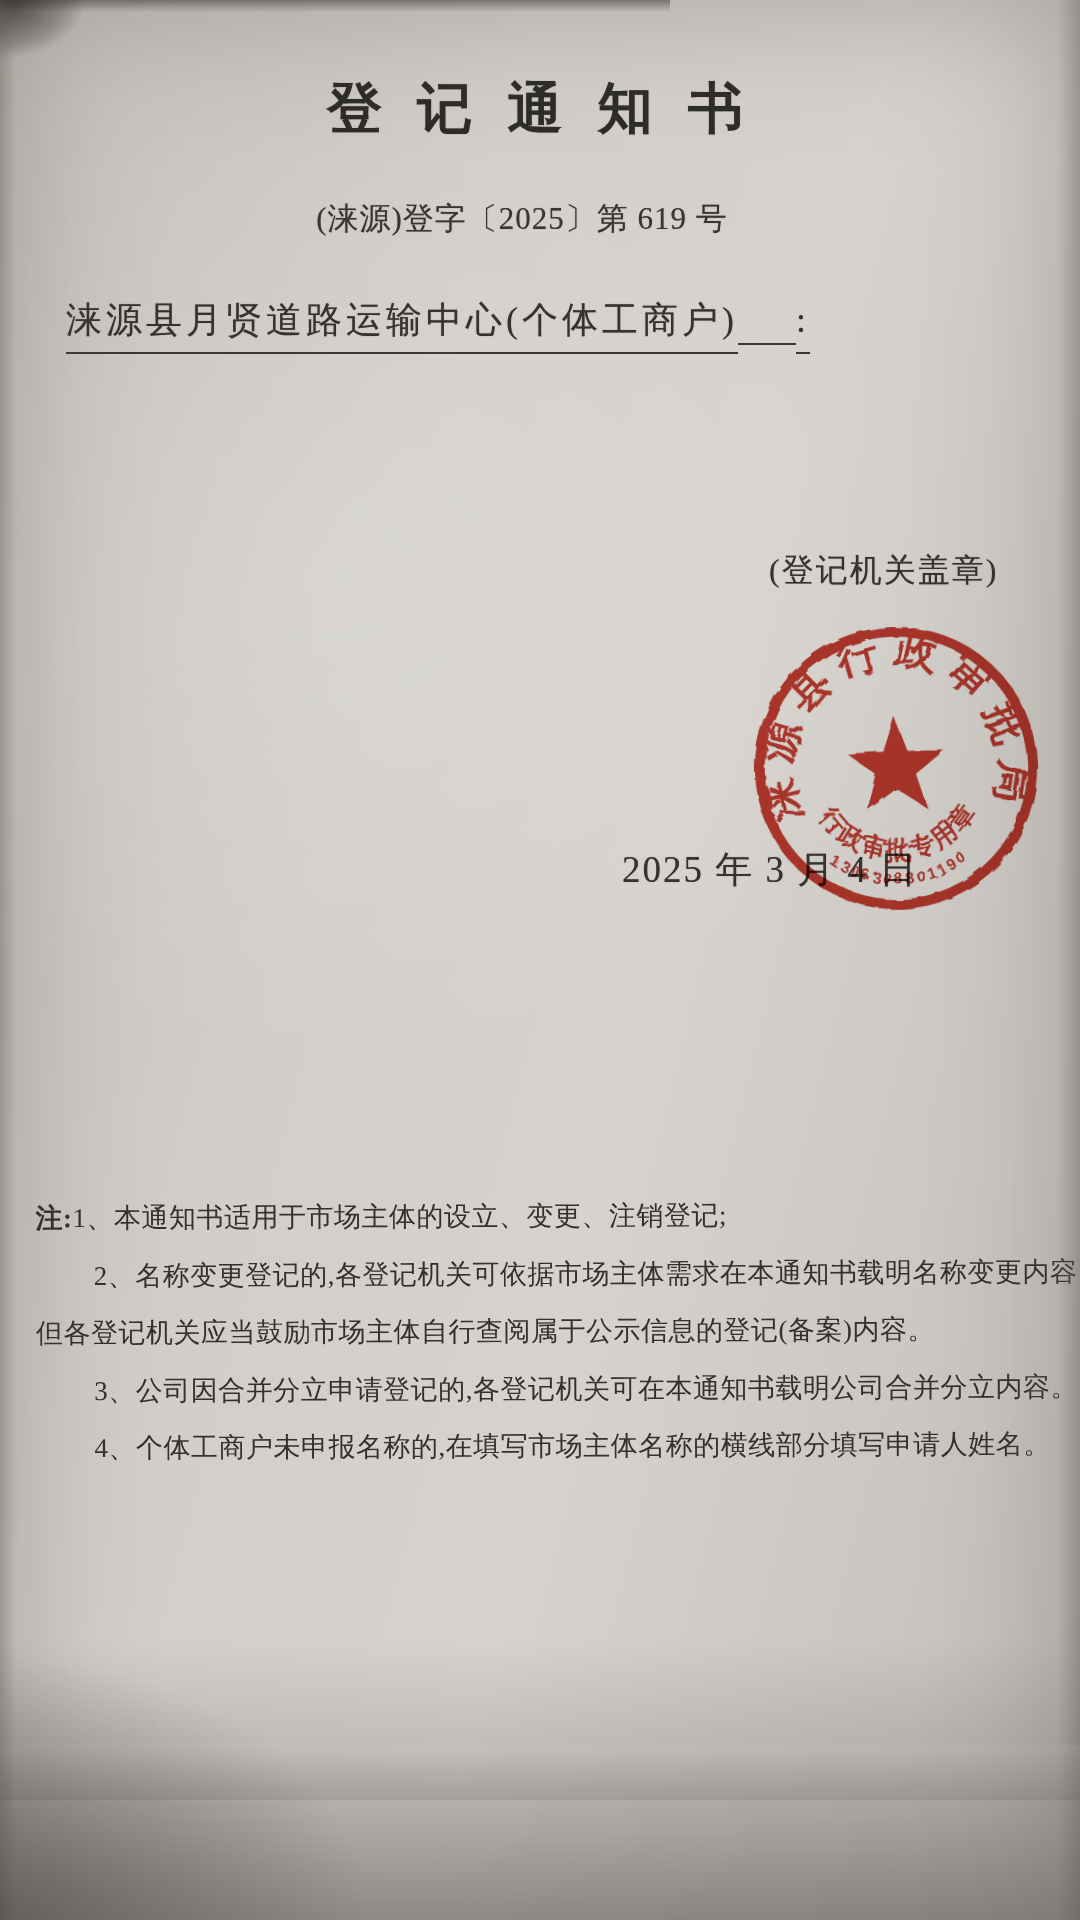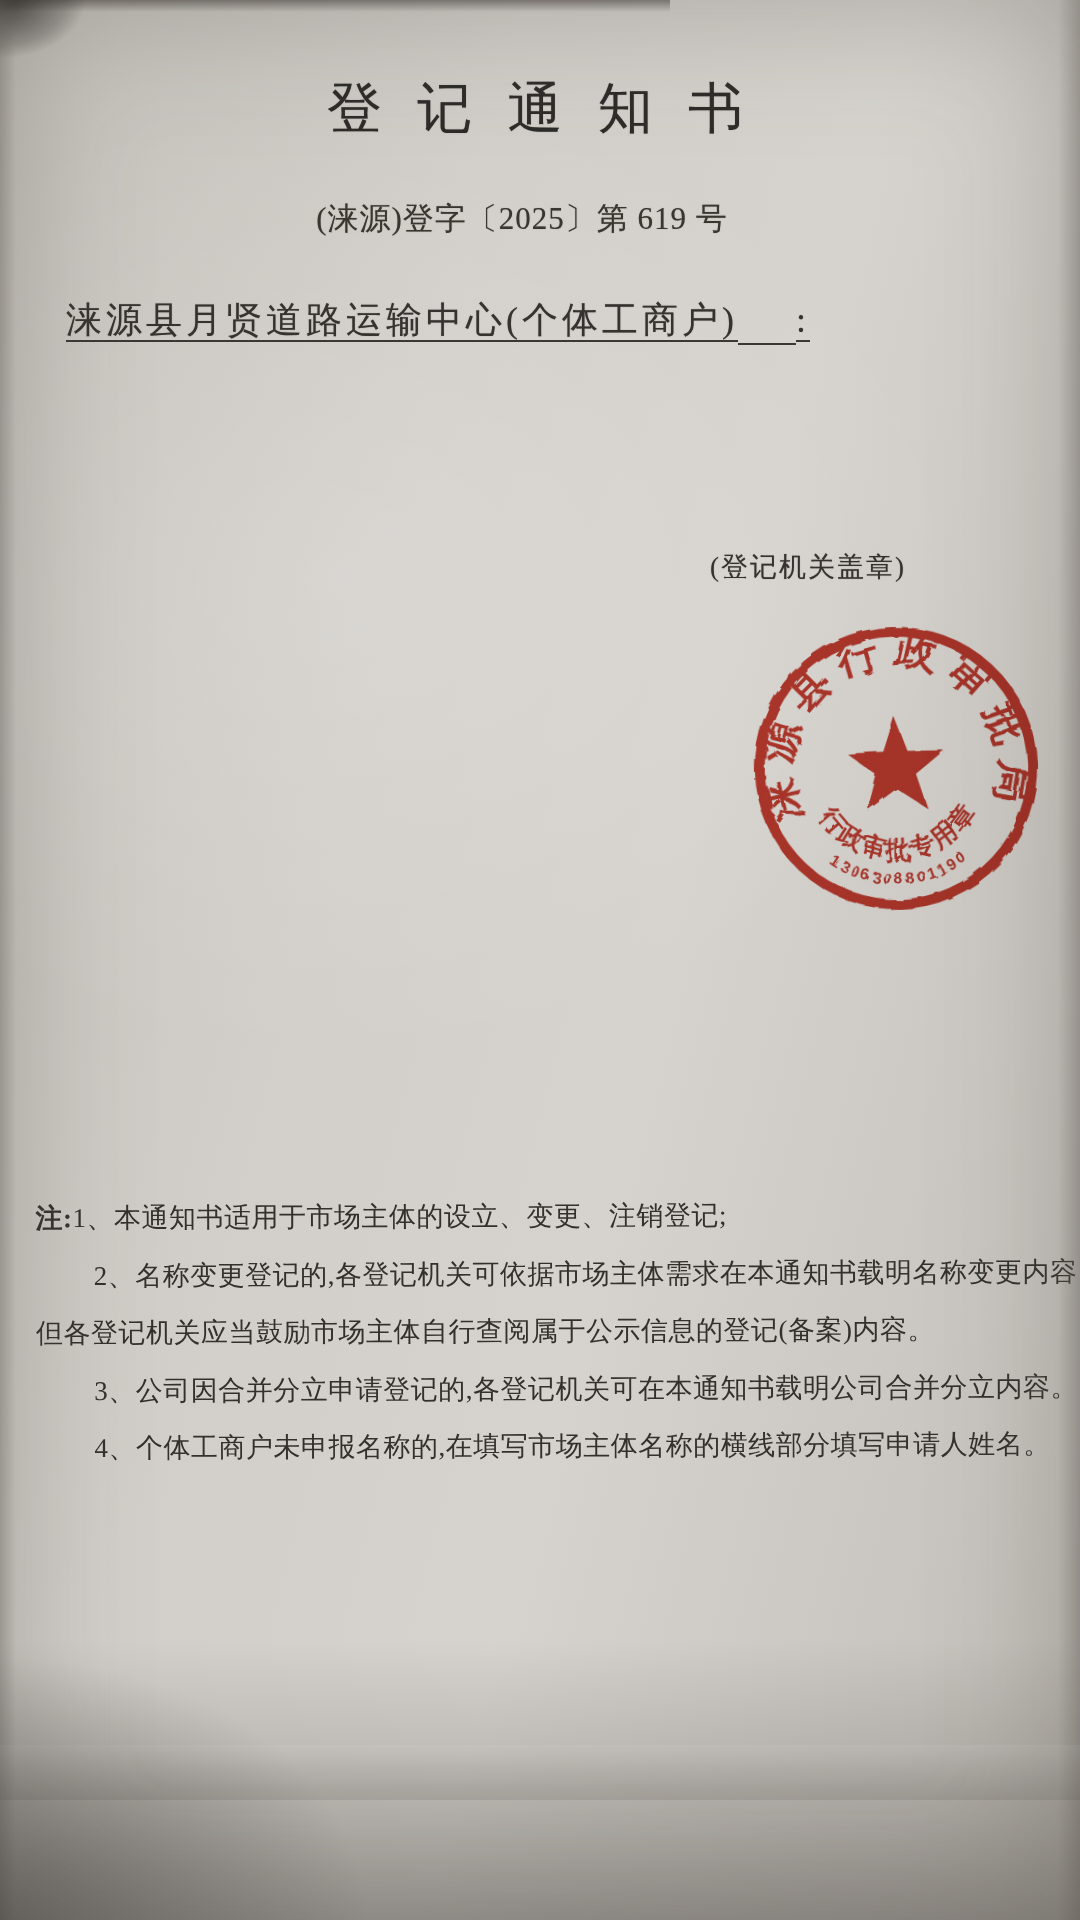--- a/index.html
+++ b/index.html
@@ -26,30 +26,30 @@
   .sh-bottom{left:0;bottom:0;width:100%;height:280px;
     background:linear-gradient(to bottom, transparent, rgba(96,91,85,.26) 55%, rgba(78,73,68,.44));}
   .sh-bl{left:0;bottom:0;width:420px;height:300px;
     background:radial-gradient(ellipse at 0% 100%, rgba(58,54,50,.5), transparent 62%);}
   .sh-crease{left:0;top:1745px;width:100%;height:55px;
     background:linear-gradient(to bottom, rgba(255,255,255,.10), rgba(72,67,62,.16));}
 
   .txt{position:absolute;text-shadow:0 0 1px rgba(55,50,45,.5);}
   .title{top:72px;left:0;right:0;text-align:center;
     font-family:"Liberation Sans","DejaVu Sans",sans-serif;
-    font-size:55px;font-weight:400;letter-spacing:10px;color:#2d2c29;}
+    font-size:55px;font-weight:700;letter-spacing:10px;color:#2d2c29;}
   .docnum{top:198px;left:0;right:0;text-align:center;transform:translateX(-18px);
     font-size:31px;letter-spacing:1px;color:#38362f;}
   .addressee{top:296px;left:66px;font-size:36px;letter-spacing:4px;white-space:nowrap;}
-  .addressee .u{border-bottom:2.5px solid #3a3833;padding-bottom:0;text-align:right;}
+  .addressee .u{border-bottom:2.5px solid #3a3833;padding-bottom:12px;text-align:right;}
   .addressee .gap{display:inline-block;width:58px;border-bottom:2.5px solid #3a3833;height:40px;vertical-align:bottom;}
   .body-par{top:366px;left:62px;width:948px;font-size:36px;letter-spacing:1.5px;
     line-height:77px;text-indent:72px;text-align:justify;}
   .blank-fill{border-bottom:2.5px solid #3a3833;padding:0 14px 3px 14px;text-indent:0;}
-  .seal-caption{top:549px;left:710px;font-size:27px;letter-spacing:2px;white-space:nowrap;z-index:2;}
+  .seal-caption{top:549px;left:769px;font-size:32px;letter-spacing:2px;white-space:nowrap;z-index:2;}
   .issue-date{top:845px;left:622px;font-size:37px;letter-spacing:2px;white-space:nowrap;z-index:2;}
 
   .stamp{position:absolute;left:748px;top:620px;width:296px;height:296px;z-index:3;
     mix-blend-mode:multiply;opacity:.9;transform:rotate(-2deg);}
 
   .notes{position:absolute;top:1188px;left:36px;width:1044px;font-size:27px;
     line-height:57.5px;letter-spacing:.5px;color:#33312c;transform:rotate(-.25deg);}
   .note-line{white-space:nowrap;overflow:hidden;}
   .note-line.indent{padding-left:58px;}
   .notes b{font-weight:700;}
@@ -61,20 +61,21 @@
 
   <div class="txt title">登 记 通 知 书</div>
 
   <div class="txt docnum">(涞源)登字〔2025〕第 619 号</div>
 
   <div class="txt addressee"><span class="u">涞源县月贤道路运输中心(个体工商户)</span><span class="gap"></span><span class="u">:</span></div>
 
 
   <div class="txt seal-caption">(登记机关盖章)</div>
 
+  <div class="txt issue-date">2025 年 3 月 4 日</div>
 
   <svg class="stamp" viewBox="0 0 300 300">
     <defs>
       <filter id="rough">
         <feTurbulence type="fractalNoise" baseFrequency="0.05" numOctaves="2" result="n"></feTurbulence>
         <feDisplacementMap in="SourceGraphic" in2="n" scale="5"></feDisplacementMap>
       </filter>
       <path id="arc-top" d="M 59.1 202.5 A 105 105 0 1 1 240.9 202.5" fill="none"></path>
       <path id="arc-inner" d="M 70.3 196 A 92 92 0 0 0 229.7 196" fill="none"></path>
       <path id="arc-serial" d="M 53.4 217.7 A 118 118 0 0 0 246.6 217.7" fill="none"></path>

